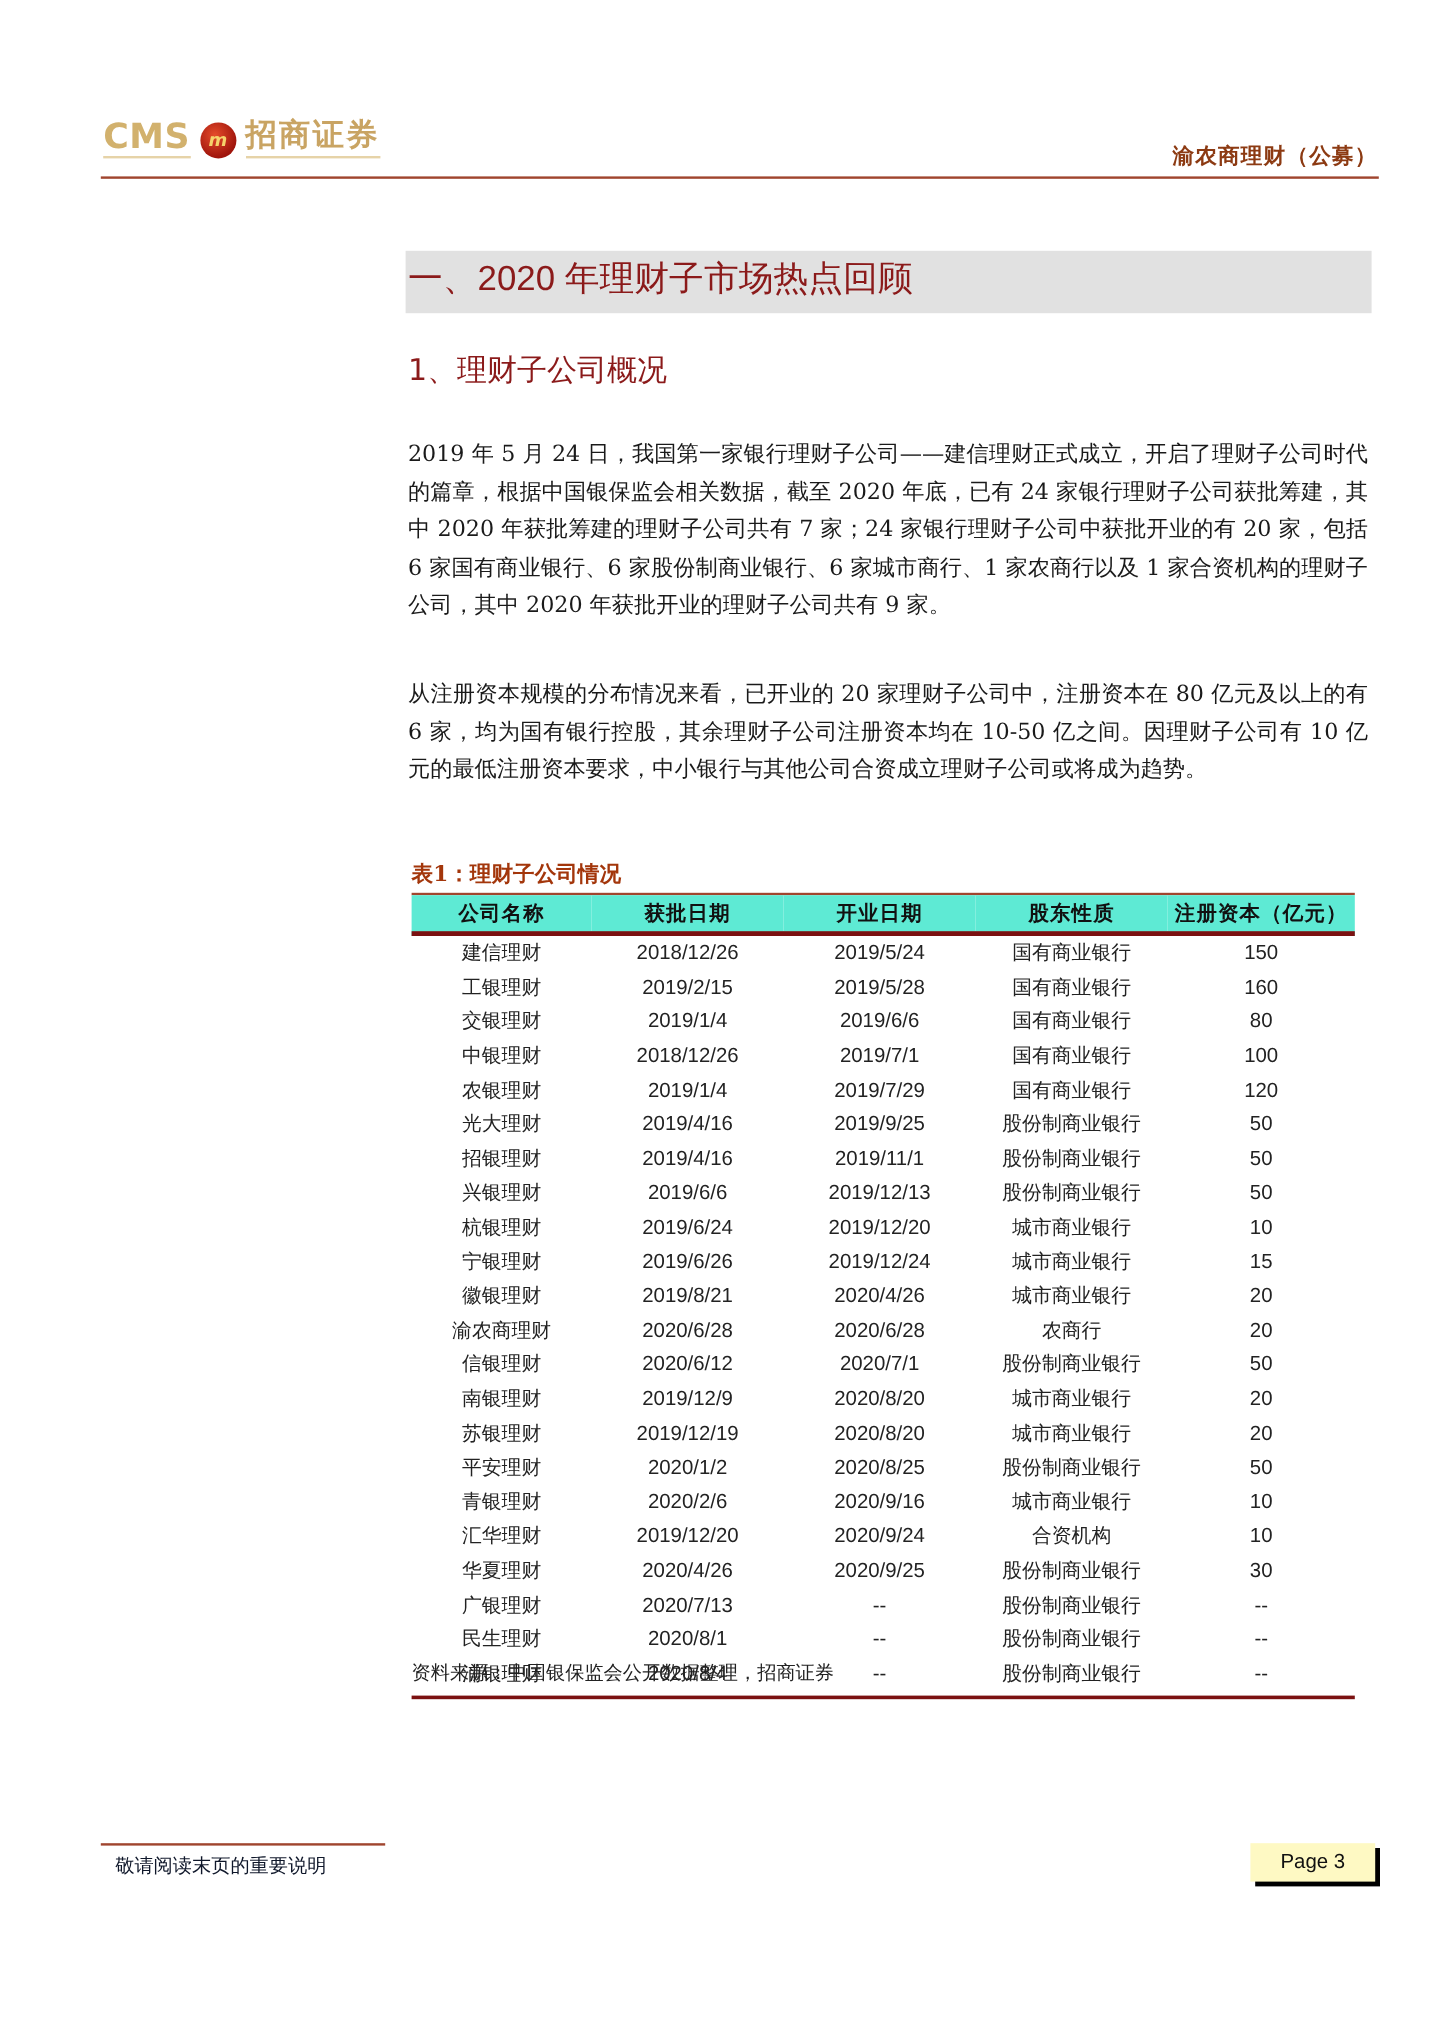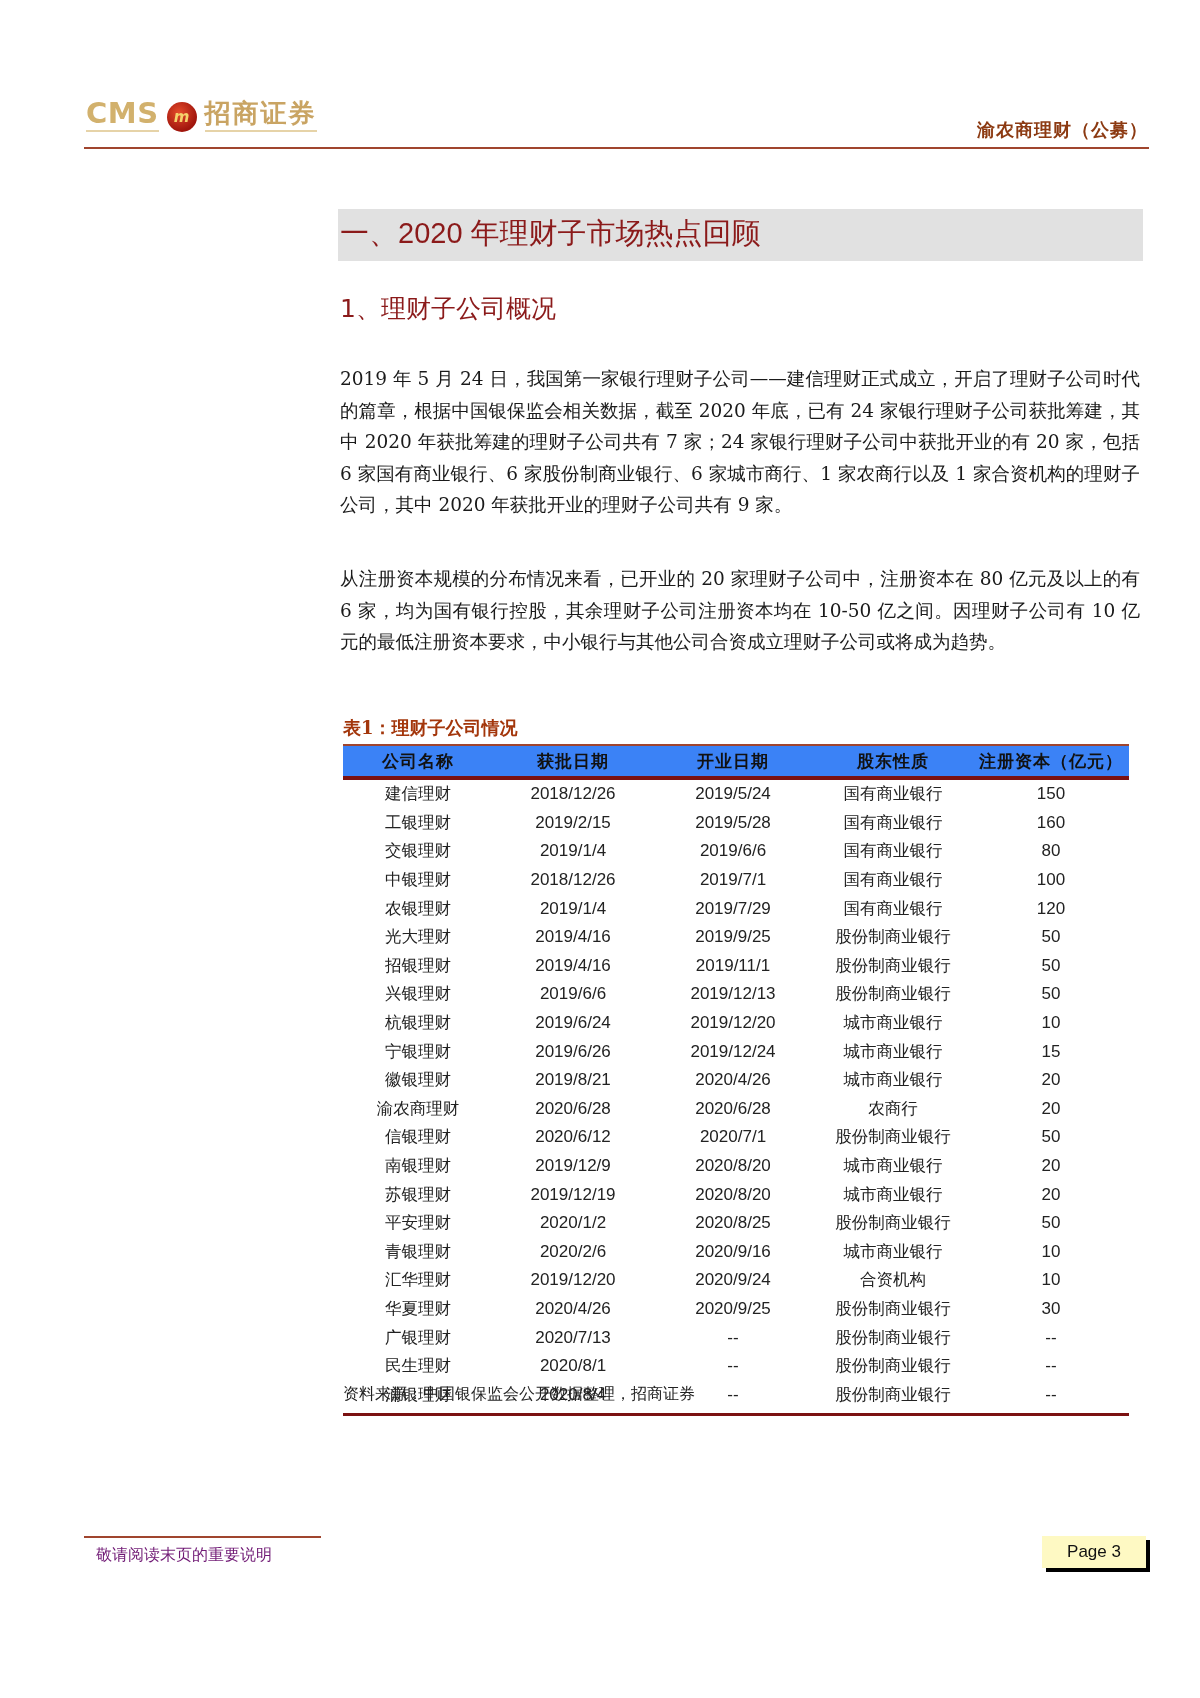--- a/index.html
+++ b/index.html
@@ -30,31 +30,31 @@
   .para { position: absolute; left: 340px; width: 800px; font-size: 18.5px; line-height: 31.6px;
           text-align: justify; color: #1a1a1a; margin: 0; }
   .para1 { top: 363px; }
   .para2 { top: 563px; }
 
   .table-caption { position: absolute; left: 343px; top: 716px; font-size: 18px; font-weight: bold; color: #a3360b; }
 
   .table-wrap { position: absolute; left: 343px; top: 744px; width: 786px; }
   .table-topline { height: 2px; background: #a0452e; }
   table { width: 100%; border-collapse: collapse; }
-  thead tr { background: #3b82f6; }
+  thead tr { background: #5eead4; }
   th { font-size: 17px; font-weight: bold; height: 30px; padding: 0; text-align: center; color: #111; letter-spacing: 1px; }
   .head-underline td { height: 4px; background: #7b1111; padding: 0; }
   td { font-size: 16.5px; height: 28.6px; padding: 0; text-align: center; color: #222; }
   td.num { font-family: "Liberation Sans", "DejaVu Sans", sans-serif; font-size: 17px; }
   .table-bottomline { height: 3px; background: #7b1111; margin-top: 4px; }
 
   .source-note { position: absolute; left: 343px; top: 1384px; font-size: 16px; color: #222; }
 
   .footer-rule { position: absolute; left: 84px; top: 1536px; width: 237px; height: 2px; background: #a0452e; }
-  .footer-note { position: absolute; left: 96px; top: 1545px; font-size: 16px; color: #701a75; }
+  .footer-note { position: absolute; left: 96px; top: 1545px; font-size: 16px; color: #0f172a; }
   .page-box { position: absolute; left: 1042px; top: 1536px; width: 104px; height: 32px; background: #fef9c3;
               box-shadow: 4px 4px 0 #000; font-family: "Liberation Sans", "DejaVu Sans", sans-serif;
               font-weight: normal; font-size: 17px; color: #111; display: flex; align-items: center; justify-content: center; }
 </style>
 </head>
 <body>
 
 <div class="logo">
   <span class="logo-cms">CMS</span>
   <span class="logo-badge">m</span>

